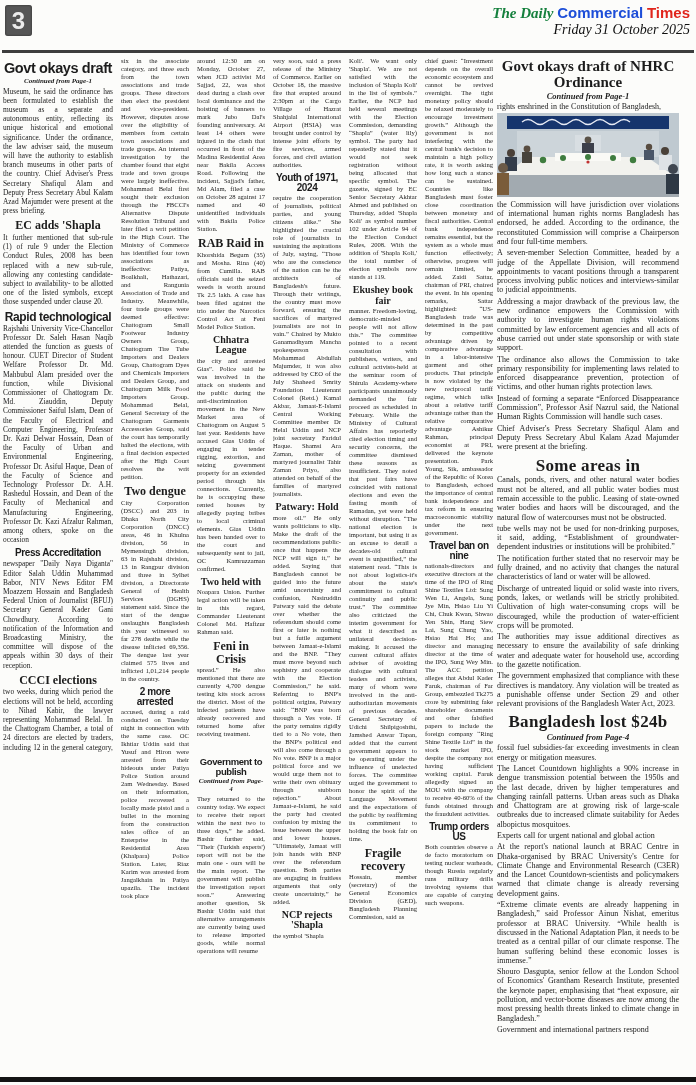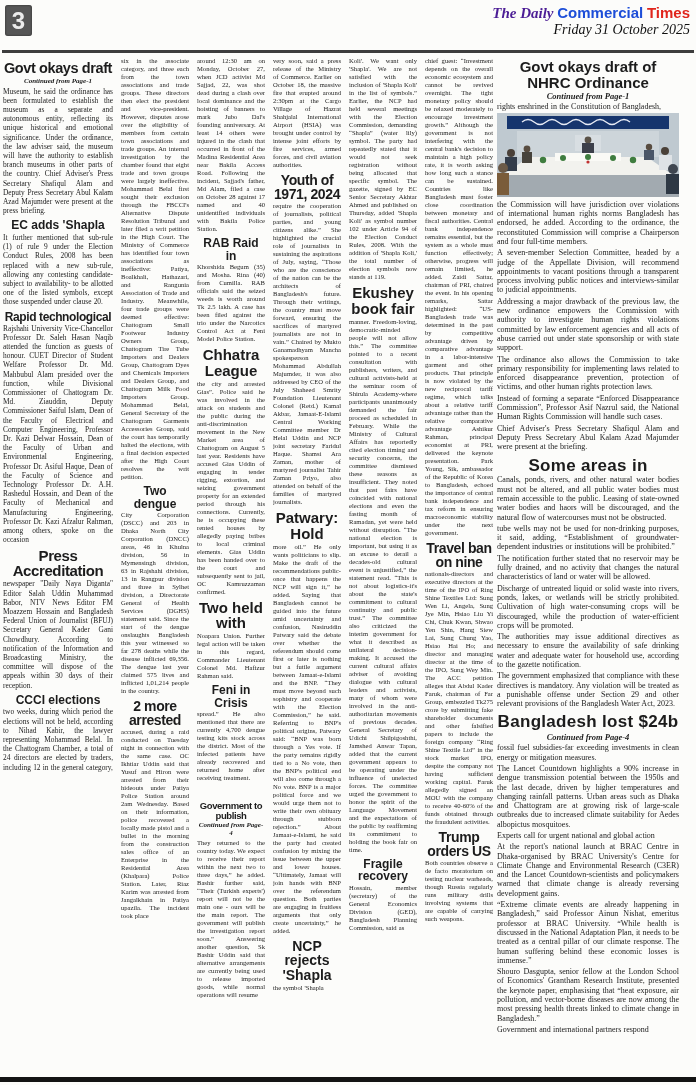--- a/index.html
+++ b/index.html
@@ -5,39 +5,39 @@
   html,body{margin:0;padding:0;background:#888;}
   .page{position:relative;width:696px;height:1085px;background:#fcfcfa;margin:0 auto;
         font-family:"Liberation Serif",serif;color:#1c1c1c;overflow:hidden;}
   
   .hdr{display:flex;justify-content:space-between;align-items:flex-start;padding:5px 6px 2px 5px;height:42px;}
   .pagenum{width:27px;height:31px;background:#565656;color:#ececec;border-radius:3px;
            font-family:"Liberation Sans",sans-serif;font-weight:bold;font-size:24px;
            display:flex;align-items:center;justify-content:center;box-shadow:inset 0 0 2px #222;}
   .mast{text-align:right;line-height:1.05;}
   .mast .l1{font-size:15px;}
-  .md-prefix{font-style:italic;font-weight:bold;font-family:"Liberation Serif",serif;color:#4c1d95;}
+  .md-prefix{font-style:italic;font-weight:bold;font-family:"Liberation Serif",serif;color:#15803d;}
   .md-b1{font-family:"Liberation Sans",sans-serif;font-weight:bold;color:#1d4ed8;}
   .md-b2{font-family:"Liberation Sans",sans-serif;font-weight:bold;color:#e0251c;}
   .md-date{font-size:14px;font-weight:normal;font-style:italic;color:#101010;margin-top:1px;}
   .rule{height:3px;background:#3d3d3d;margin:1px 2px 0 2px;}
   
   .bod{display:flex;padding:4px 3px 0 3px;height:1022px;overflow:hidden;}
   .col{overflow:hidden;}
   .colw{width:110px;margin-right:8px;}
   .coln{width:68px;margin-right:8px;}
   .right{width:182px;margin-left:4px;overflow:hidden;}
   
   .para{font-size:6.6px;line-height:8px;text-align:justify;margin:0 0 2px 0;word-spacing:0.4px;}
   .colw .para{font-size:7.4px;line-height:9.2px;}
   .kick{font-size:7px;font-weight:bold;font-style:italic;text-align:center;margin:0 0 2px 0;}
-  .hf{font-family:Liberation Sans, sans-serif;font-weight:bold;text-align:center;margin:4px 0 1px 0;line-height:1.05;}
+  .hf{font-family:Liberation Serif, serif;font-weight:bold;text-align:center;margin:4px 0 1px 0;line-height:1.05;}
   .hs{font-family:"Liberation Sans",sans-serif;font-weight:bold;text-align:center;margin:4px 0 1px 0;
       letter-spacing:-0.4px;line-height:1.0;}
-  .h14{font-size:14.5px;} .h12{font-size:12px;} .h11{font-size:15px;} .h10{font-size:14px;} .h9{font-size:9.5px;margin-top:19px;}
+  .h14{font-size:14.5px;} .h12{font-size:12px;} .h11{font-size:10px;} .h10{font-size:10px;} .h9{font-size:9.5px;margin-top:19px;}
   
   .right .para{font-size:8px;line-height:9.3px;word-spacing:0.2px;}
   .right .hbig{font-size:15px;margin:2px 0 0 0;}
   .right .hxl{font-size:17px;letter-spacing:0.3px;margin:5px 0 1px 0;}
   .right .kick{font-size:8.5px;margin-bottom:1px;}
   .photo{width:100%;height:84px;display:block;margin:2px 0 3px 0;}
   
   .botbar{position:absolute;left:0;right:0;bottom:3px;height:5px;background:#141414;}
 </style>
 </head>

